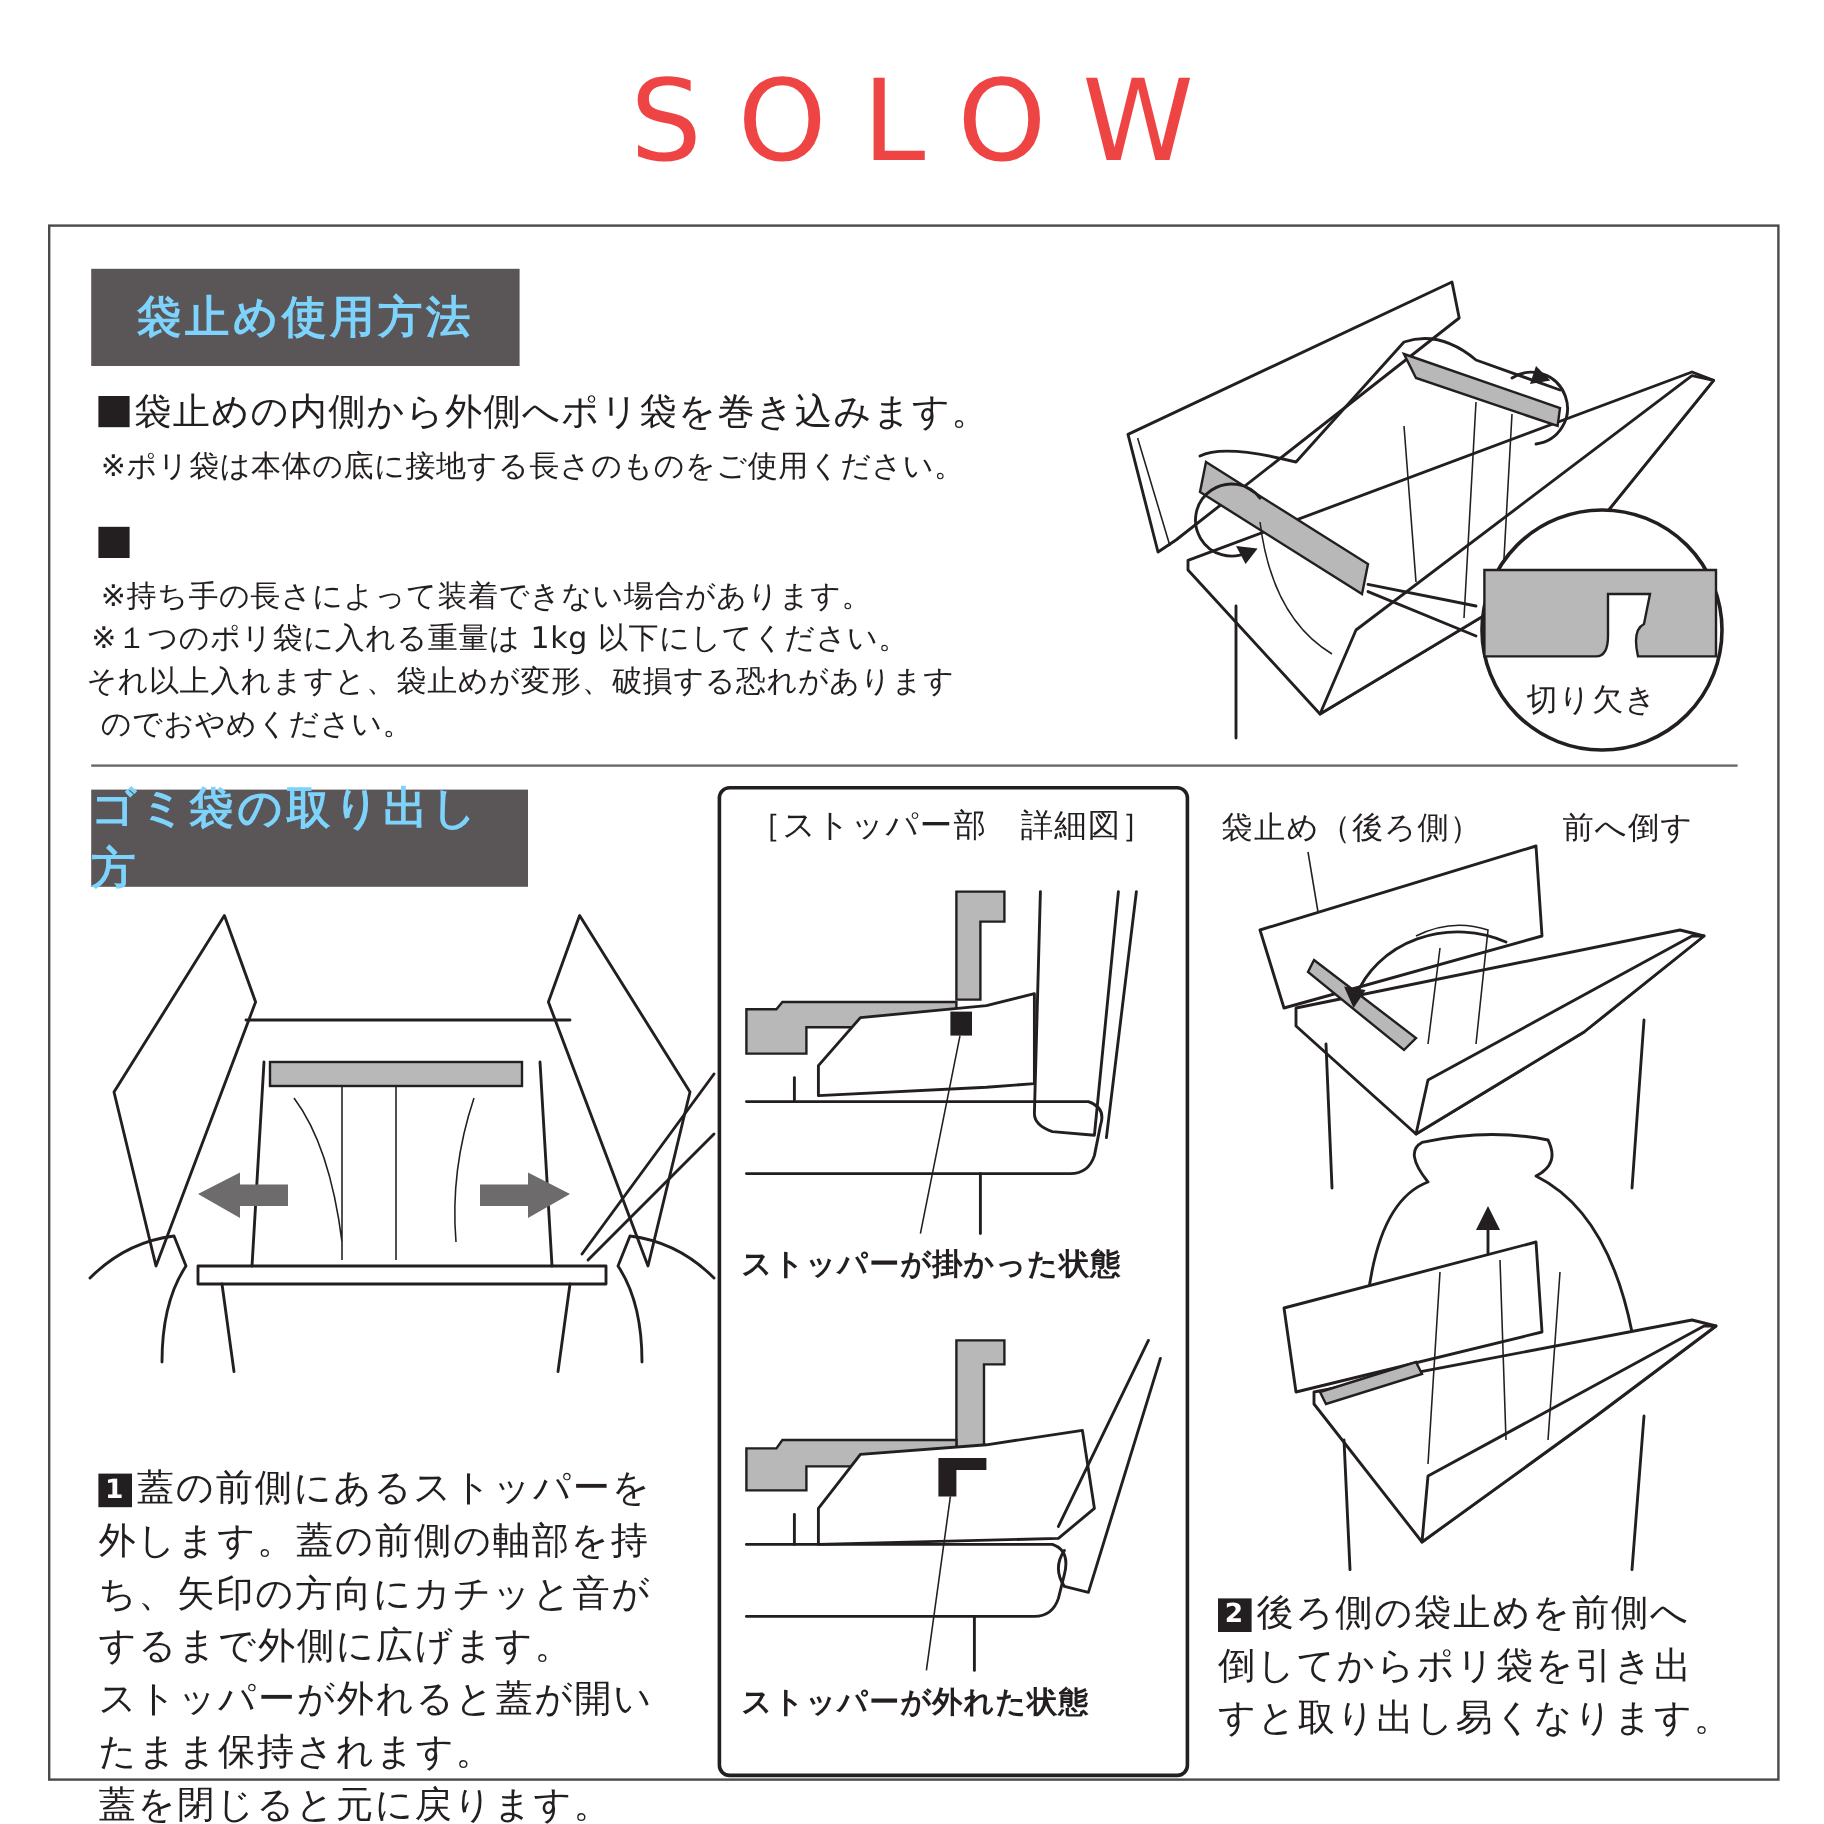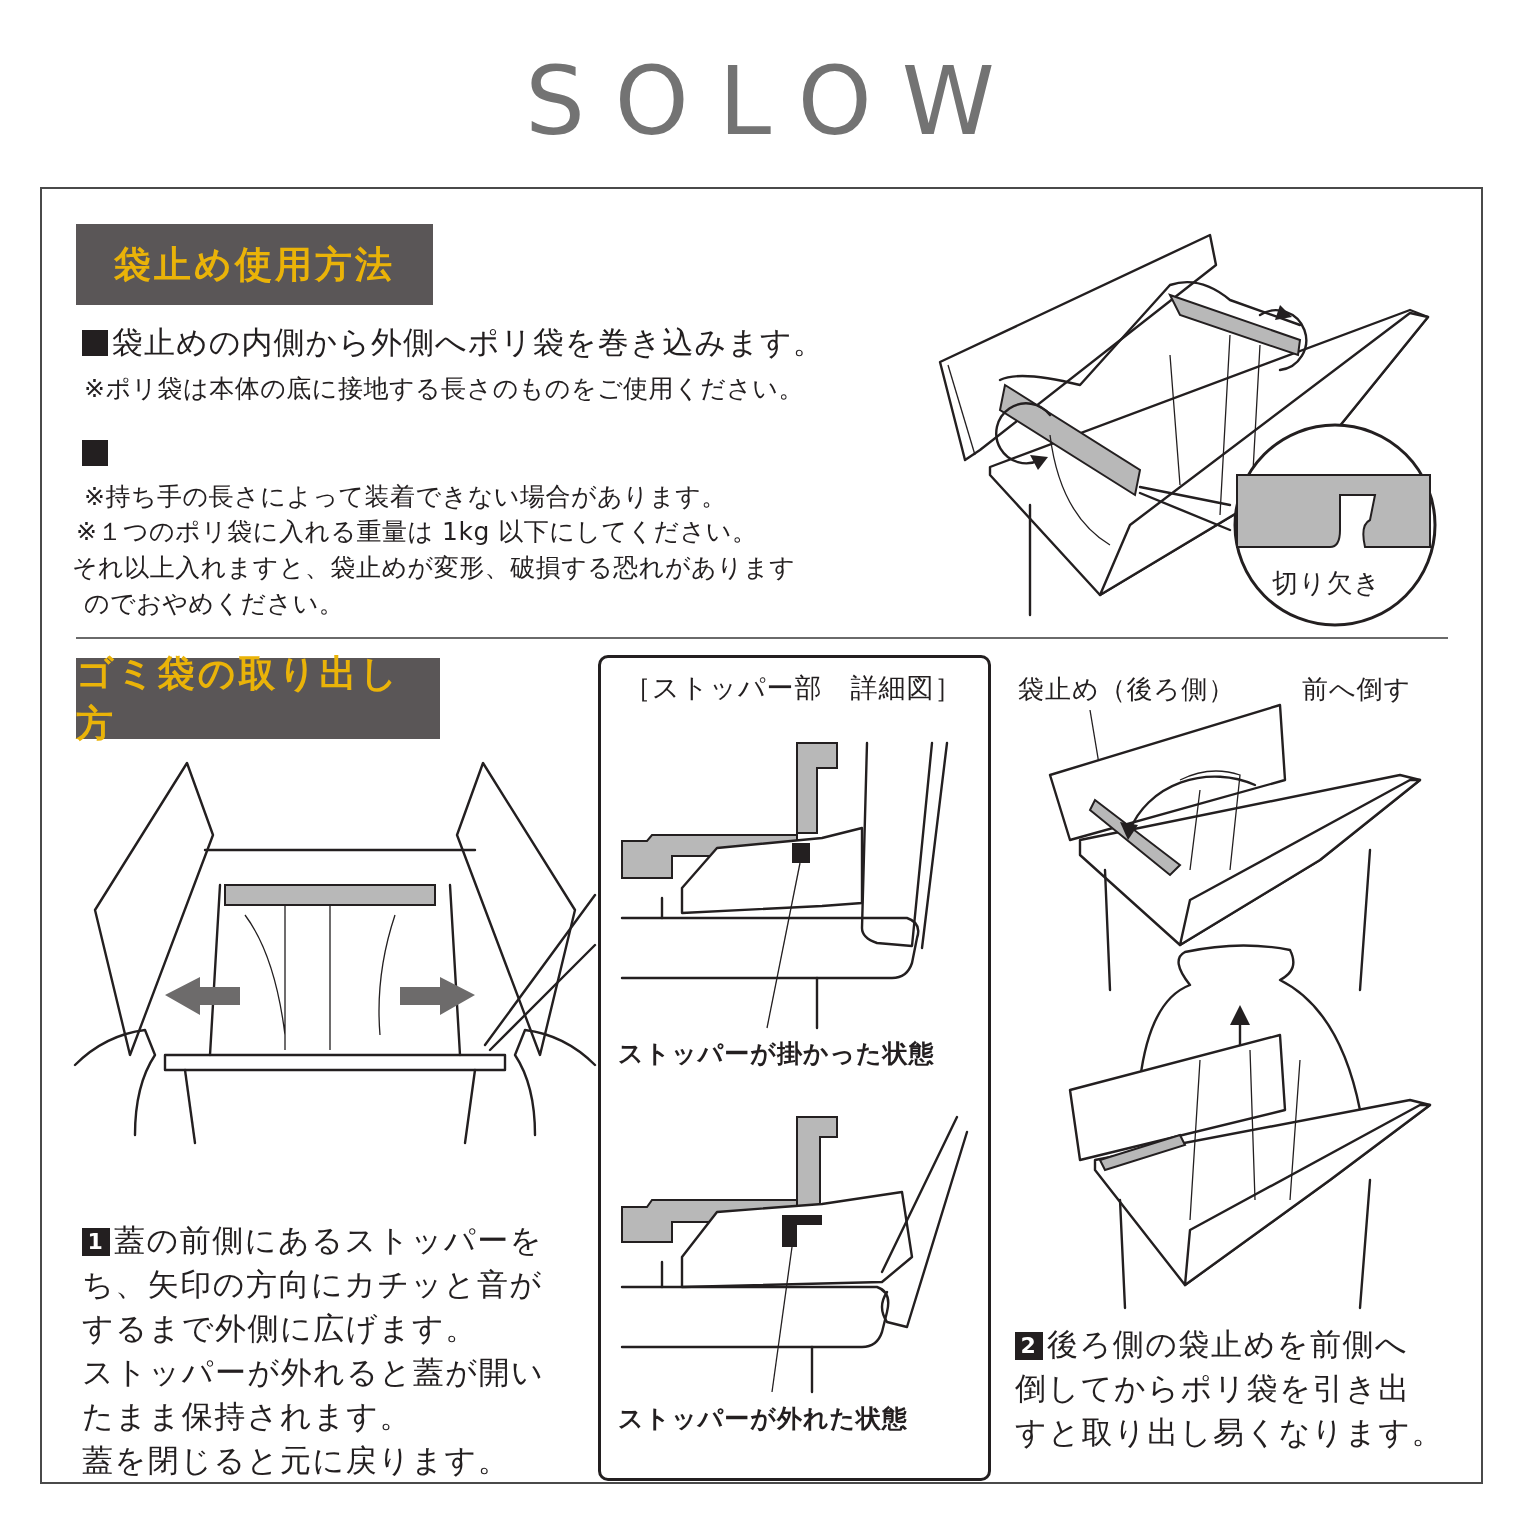--- a/index.html
+++ b/index.html
@@ -2,31 +2,31 @@
 <html><head>
   <meta charset="utf-8">
   <style>
     * { box-sizing: border-box; margin: 0; padding: 0; }
     html, body { width: 1520px; height: 1520px; background: #ffffff; overflow: hidden; }
     body { position: relative; font-family: "DejaVu Sans", "Liberation Sans", sans-serif; color: #231f20; }
 
     .brand {
       position: absolute; left: 0; top: 52px; width: 1520px; height: 100px;
       text-align: center; font-family: "DejaVu Sans", "Liberation Sans", sans-serif;
-      font-size: 94px; font-weight: 400; letter-spacing: 30px; line-height: 100px; color: #737373;
+      font-size: 94px; font-weight: 400; letter-spacing: 30px; line-height: 100px; color: #ef4444;
       padding-left: 30px;
     }
 
     .frame {
       position: absolute; left: 40px; top: 187px; width: 1443px; height: 1297px;
       border: 2px solid #4a4a4a;
     }
 
     .section-tag {
-      position: absolute; background: #5a5657; color: #eab308;
+      position: absolute; background: #5a5657; color: #7dd3fc;
       font-size: 37px; font-weight: 700; letter-spacing: 3px;
       display: flex; align-items: center; justify-content: center;
     }
     .tag1 { left: 76px; top: 224px; width: 357px; height: 81px; }
     .tag2 { left: 76px; top: 658px; width: 364px; height: 81px; }
 
     .para { position: absolute; white-space: nowrap; }
     .p-main { font-size: 31px; letter-spacing: 1px; }
     .p-note { font-size: 25px; letter-spacing: 0.5px; }
     .bullet-sq { display: inline-block; width: 26px; height: 26px; background: #231f20; vertical-align: -3px; margin-right: 4px; }
@@ -113,20 +113,21 @@
   <polygon points="400,240 365,222 365,232 325,232 325,250 365,250 365,260" fill="#6d6b6b"></polygon>
   <path class="stroke" d="M0,310 Q30,280 70,275 L80,300 Q60,330 60,380 M520,310 Q490,280 450,275 L440,300 Q460,330 460,380"></path>
   <line class="stroke" x1="110" y1="315" x2="120" y2="388"></line>
   <line class="stroke" x1="400" y1="315" x2="390" y2="388"></line>
   <line class="stroke" x1="410" y1="290" x2="520" y2="140"></line>
   <line class="stroke" x1="415" y1="295" x2="520" y2="190"></line>
 </svg>
 
 <div class="step" style="left:82px; top:1218px;">
   <span class="line"><span class="step-num">1</span><span>蓋の前側にあるストッパーを</span></span>
+  <span class="line">外します。蓋の前側の軸部を持</span>
   <span class="line">ち、矢印の方向にカチッと音が</span>
   <span class="line">するまで外側に広げます。</span>
   <span class="line">ストッパーが外れると蓋が開い</span>
   <span class="line">たまま保持されます。</span>
   <span class="line">蓋を閉じると元に戻ります。</span>
 </div>
 
 <div class="detail-box"></div>
 <div class="detail-title">［ストッパー部　詳細図］</div>
 

